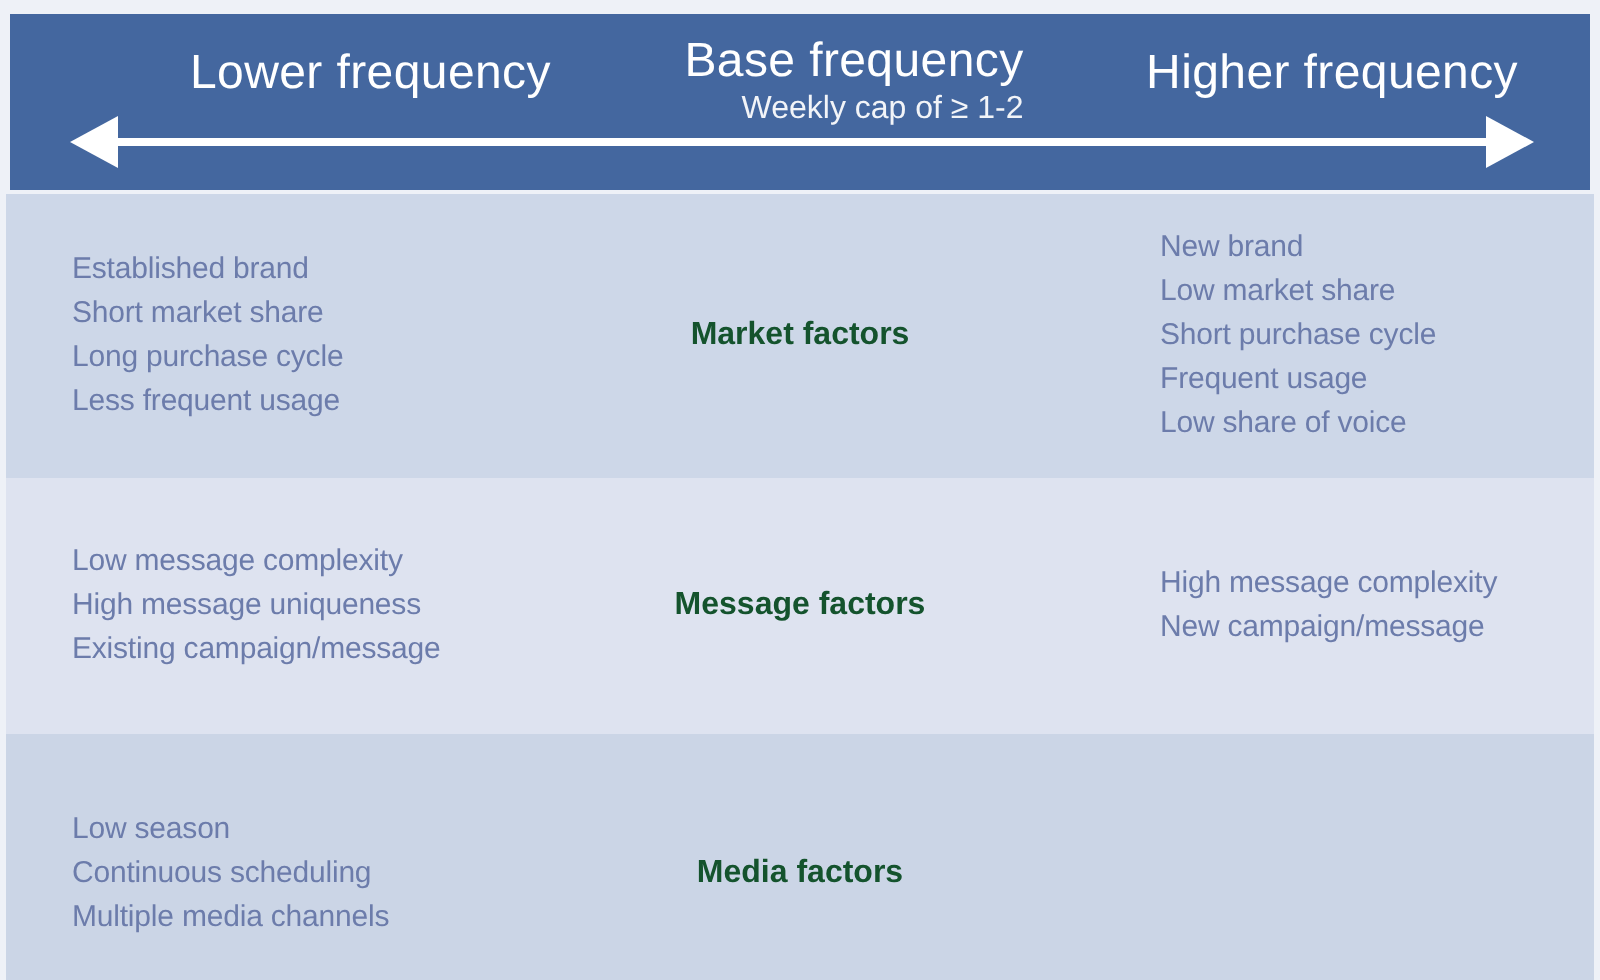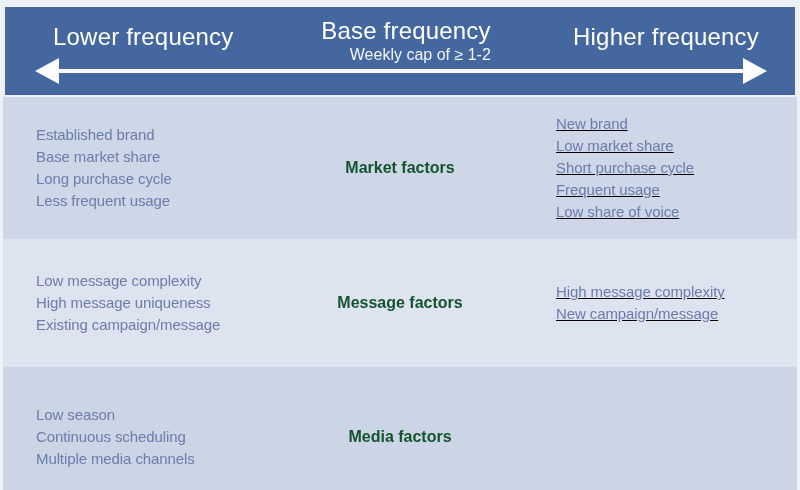--- a/index.html
+++ b/index.html
@@ -23,20 +23,21 @@
     right: 5px;
     top: 7px;
     height: 88px;
     background: #44679f;
   }
   .band-titles {
     display: grid;
     grid-template-columns: 1fr auto 1fr;
     padding: 10px 36px 0 48px;
     align-items: start;
+    margin-left: 42px;
   }
   .title {
     color: #ffffff;
     font-size: 24px;
     font-weight: 400;
     letter-spacing: 0.2px;
     white-space: nowrap;
   }
   .title.left  { justify-self: start; margin-top: 6px; }
   .title.right { justify-self: end;   margin-top: 6px; }
@@ -77,21 +78,21 @@
   .row3 { height: 140px; background: #cbd5e6; }
   .list {
     position: absolute;
     top: 50%;
     transform: translateY(-50%);
     margin: 0;
     padding: 0;
     list-style: none;
   }
   .list.lower  { left: 33px; }
-  .list.higher { left: 553px; text-decoration: underline; }
+  .list.higher { left: 577px; }
   .list li {
     font-size: 15px;
     line-height: 22px;
     color: #6c7cab;
     letter-spacing: -0.1px;
     white-space: nowrap;
   }
   .factor-label {
     position: absolute;
     left: 50%;
@@ -122,21 +123,21 @@
       <span class="line"></span>
       <span class="head right"></span>
     </div>
   </header>
 
   <div class="rows">
 
     <section class="row row1">
       <ul class="list lower">
         <li>Established brand</li>
-        <li>Base market share</li>
+        <li>Short market share</li>
         <li>Long purchase cycle</li>
         <li>Less frequent usage</li>
       </ul>
       <div class="factor-label">Market factors</div>
       <ul class="list higher">
         <li>New brand</li>
         <li>Low market share</li>
         <li>Short purchase cycle</li>
         <li>Frequent usage</li>
         <li>Low share of voice</li>

